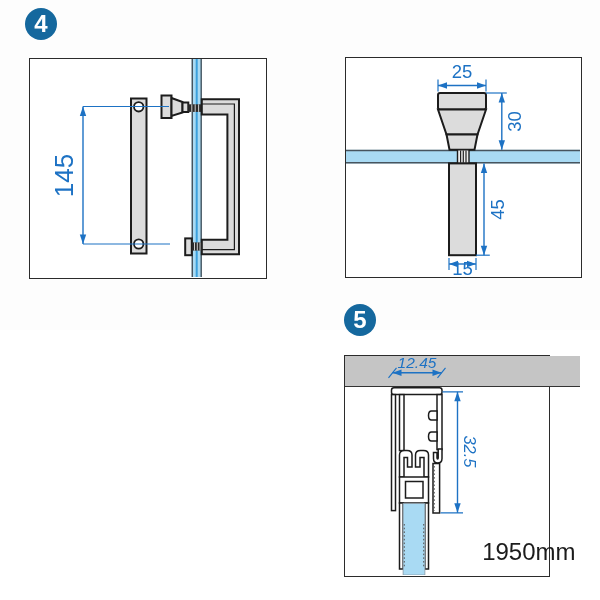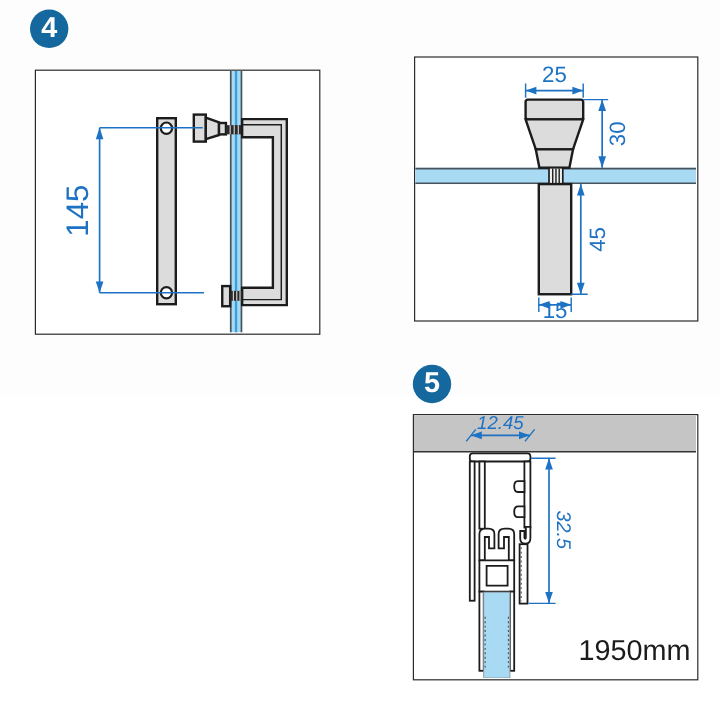--- a/index.html
+++ b/index.html
@@ -5,22 +5,22 @@
   html,body{margin:0;padding:0;}
   body{
     width:600px;height:600px;position:relative;background:#ffffff;
     font-family:"Liberation Sans", sans-serif;overflow:hidden;
   }
   .tint-band{position:absolute;left:0;top:0;width:600px;height:330px;background:#fdfdfd;}
   .panel{
     position:absolute;background:#ffffff;border:1.5px solid #2b2b2b;box-sizing:border-box;
   }
   #panel-handle-side{left:29px;top:58px;width:238px;height:221px;}
-  #panel-handle-front{left:345px;top:47px;width:237px;height:221px;}
-  #panel-seal-profile{left:344px;top:345px;width:238px;height:222px;}
+  #panel-handle-front{left:345px;top:57px;width:237px;height:221px;}
+  #panel-seal-profile{left:344px;top:355px;width:206px;height:222px;}
   .panel svg{position:absolute;left:0;top:0;display:block;}
   .badge{
     position:absolute;border-radius:50%;background:#15689e;color:#ffffff;
     display:flex;align-items:center;justify-content:center;
     font-weight:bold;font-size:24px;line-height:1;
   }
   #badge-step4{left:25px;top:8px;width:32px;height:32px;}
   #badge-step5{left:344px;top:304px;width:32px;height:32px;}
   .dim-text{fill:#1d72c4;font-family:"Liberation Sans",sans-serif;}
   .dim-line{stroke:#1d72c4;stroke-width:1.4;fill:none;}

